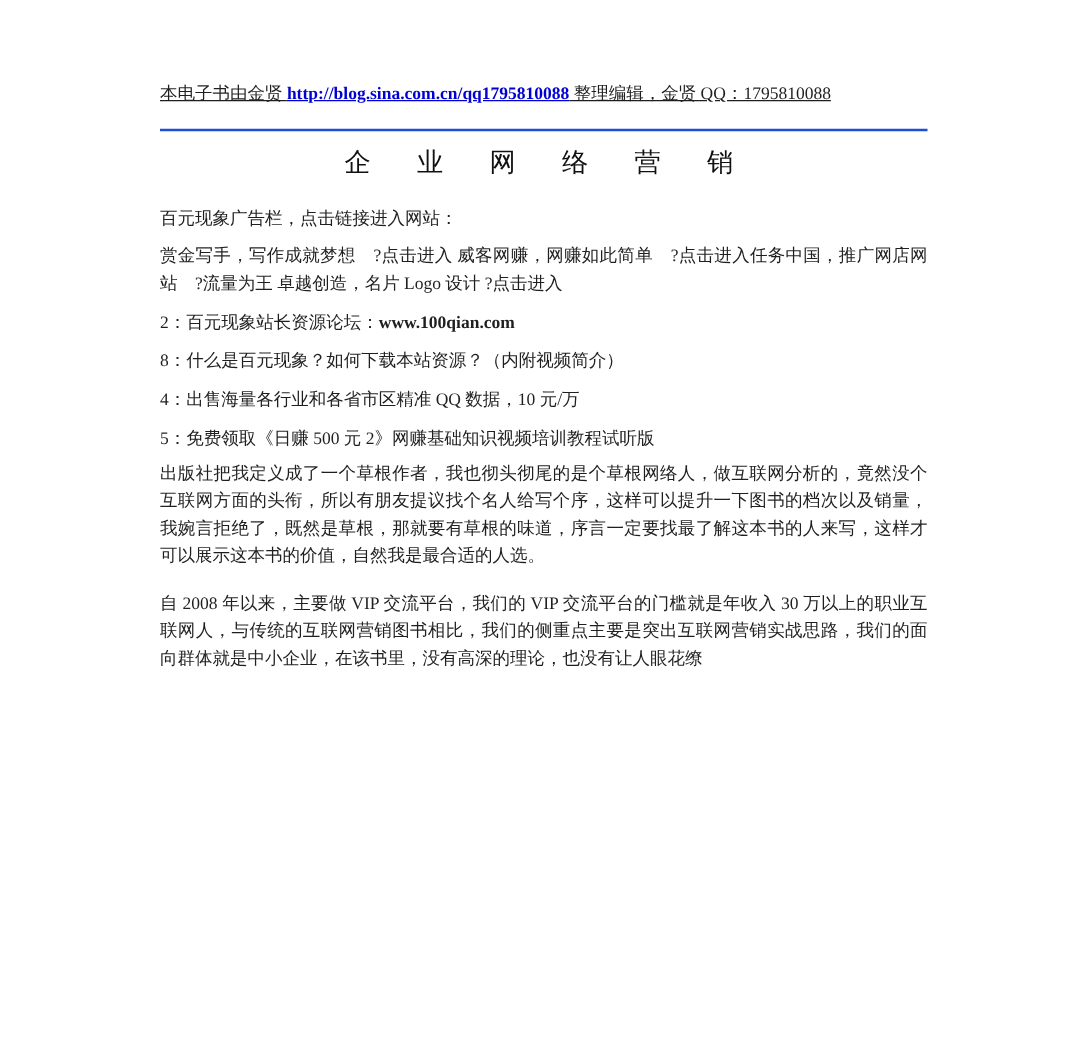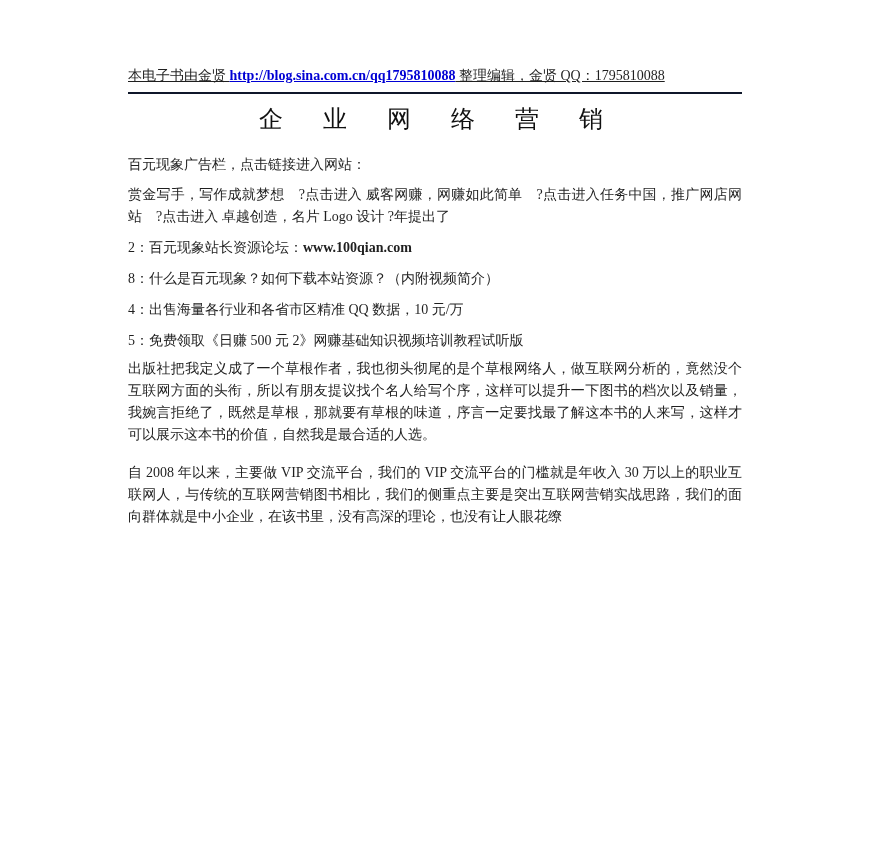--- a/index.html
+++ b/index.html
@@ -17,37 +17,37 @@
   .page {
     box-sizing: border-box;
     width: 870px;
     height: 842px;
     padding: 66px 128px 0 128px;
     background: #ffffff;
   }
   .doc-header {
     font-size: 14px;
     line-height: 20px;
-    padding-bottom: 6px;
-    border-bottom: 2px solid #0f172a;
+    padding-bottom: 17px;
+    border-bottom: 2px solid #1d4ed8;
     white-space: nowrap;
   }
   .doc-header .u {
     text-decoration: underline;
   }
   .header-link {
     color: #0000d4;
     text-decoration: underline;
     cursor: pointer;
     font-weight: bold;
   }
   .doc-title {
     margin-top: 10px;
     text-align: center;
-    font-size: 24px;
+    font-size: 21px;
     line-height: 30px;
     letter-spacing: 8px;
     color: #111111;
   }
   .body-text {
     font-size: 14px;
     line-height: 22px;
     text-align: justify;
   }
   .doc-subtitle {
@@ -83,21 +83,21 @@
 
   <div class="doc-header">
     <span class="u">本电子书由金贤 </span><span class="header-link">http://blog.sina.com.cn/qq1795810088</span><span class="u"> 整理编辑，金贤 QQ：1795810088</span>
   </div>
 
   <div class="doc-title">企　业　网　络　营　销</div>
 
 
   <div class="body-text ad-intro">百元现象广告栏，点击链接进入网站：</div>
 
-  <div class="body-text ad-body">赏金写手，写作成就梦想　?点击进入 威客网赚，网赚如此简单　?点击进入任务中国，推广网店网站　?点击进入 卓越创造，名片 Logo 设计 ?年提出了</div>
+  <div class="body-text ad-body">赏金写手，写作成就梦想　?点击进入 威客网赚，网赚如此简单　?点击进入任务中国，推广网店网站　?流量为王 卓越创造，名片 Logo 设计 ?点击进入</div>
 
   <div class="body-text ad-item">
     <span>2：百元现象站长资源论坛：</span><span class="ad-link">www.100qian.com</span>
   </div>
   <div class="body-text ad-item">
     <span>8：什么是百元现象？如何下载本站资源？（内附视频简介）</span><span class="ad-link"></span>
   </div>
   <div class="body-text ad-item">
     <span>4：出售海量各行业和各省市区精准 QQ 数据，10 元/万</span><span class="ad-link"></span>
   </div>

